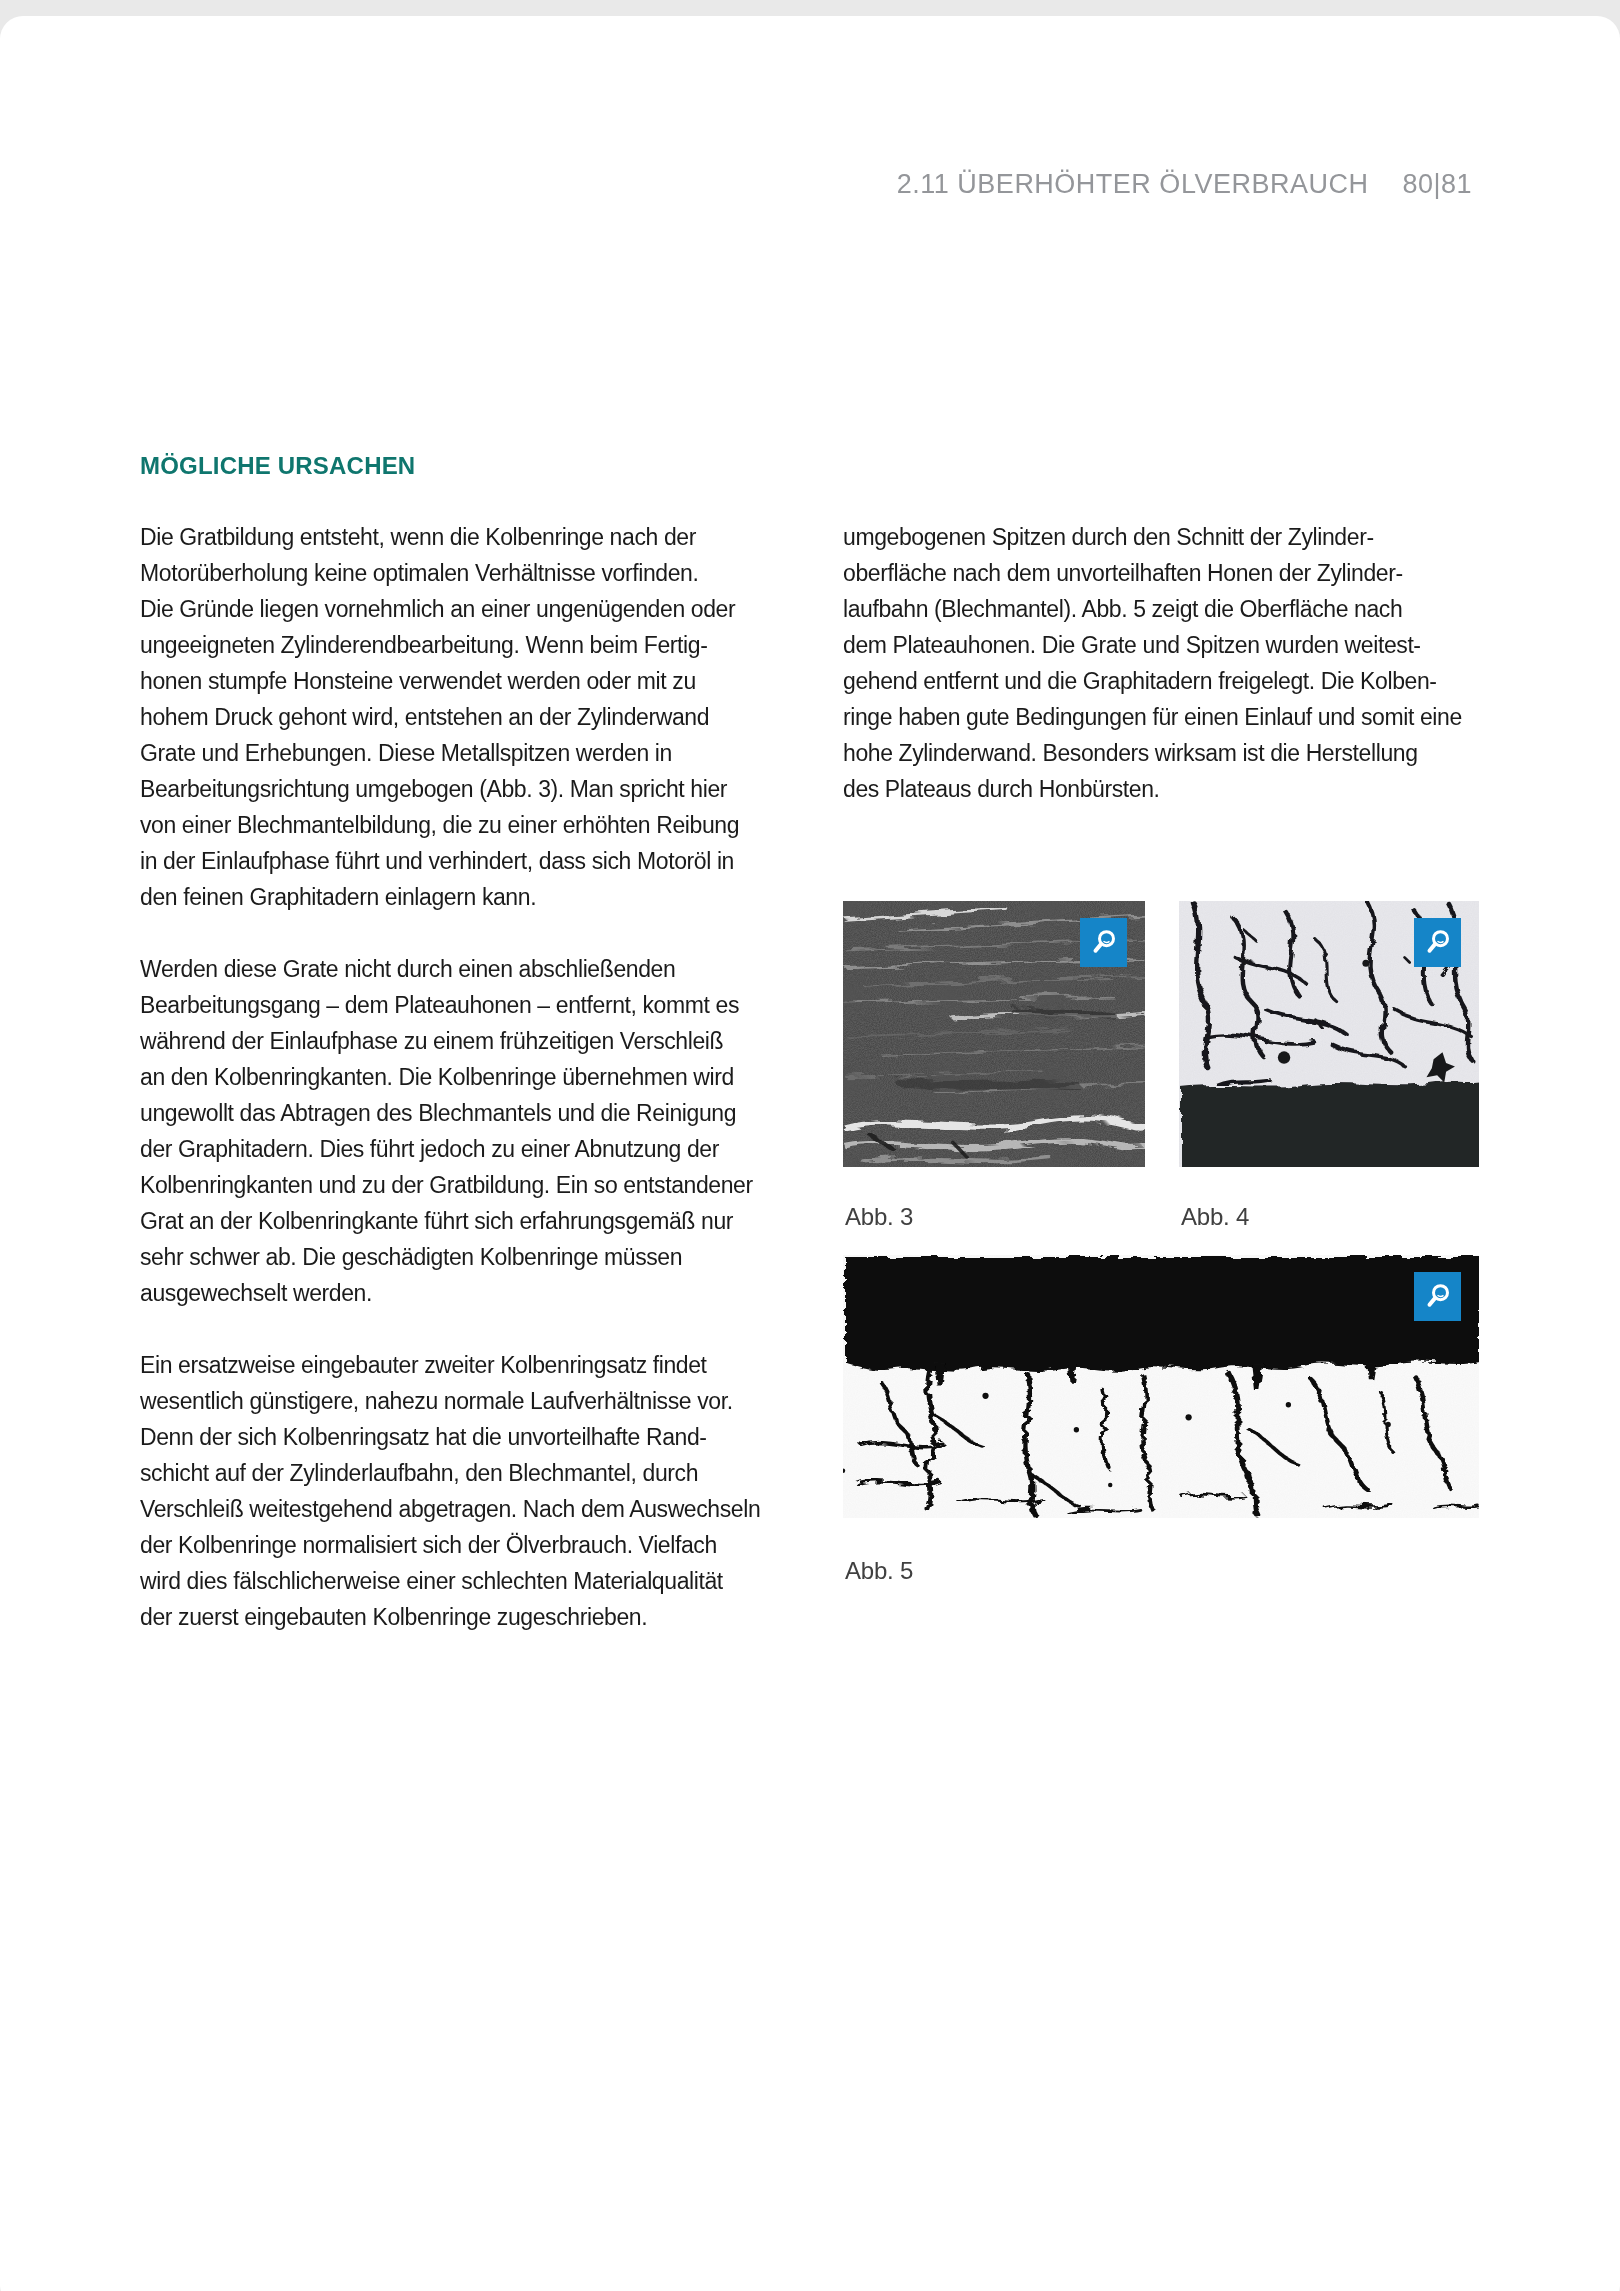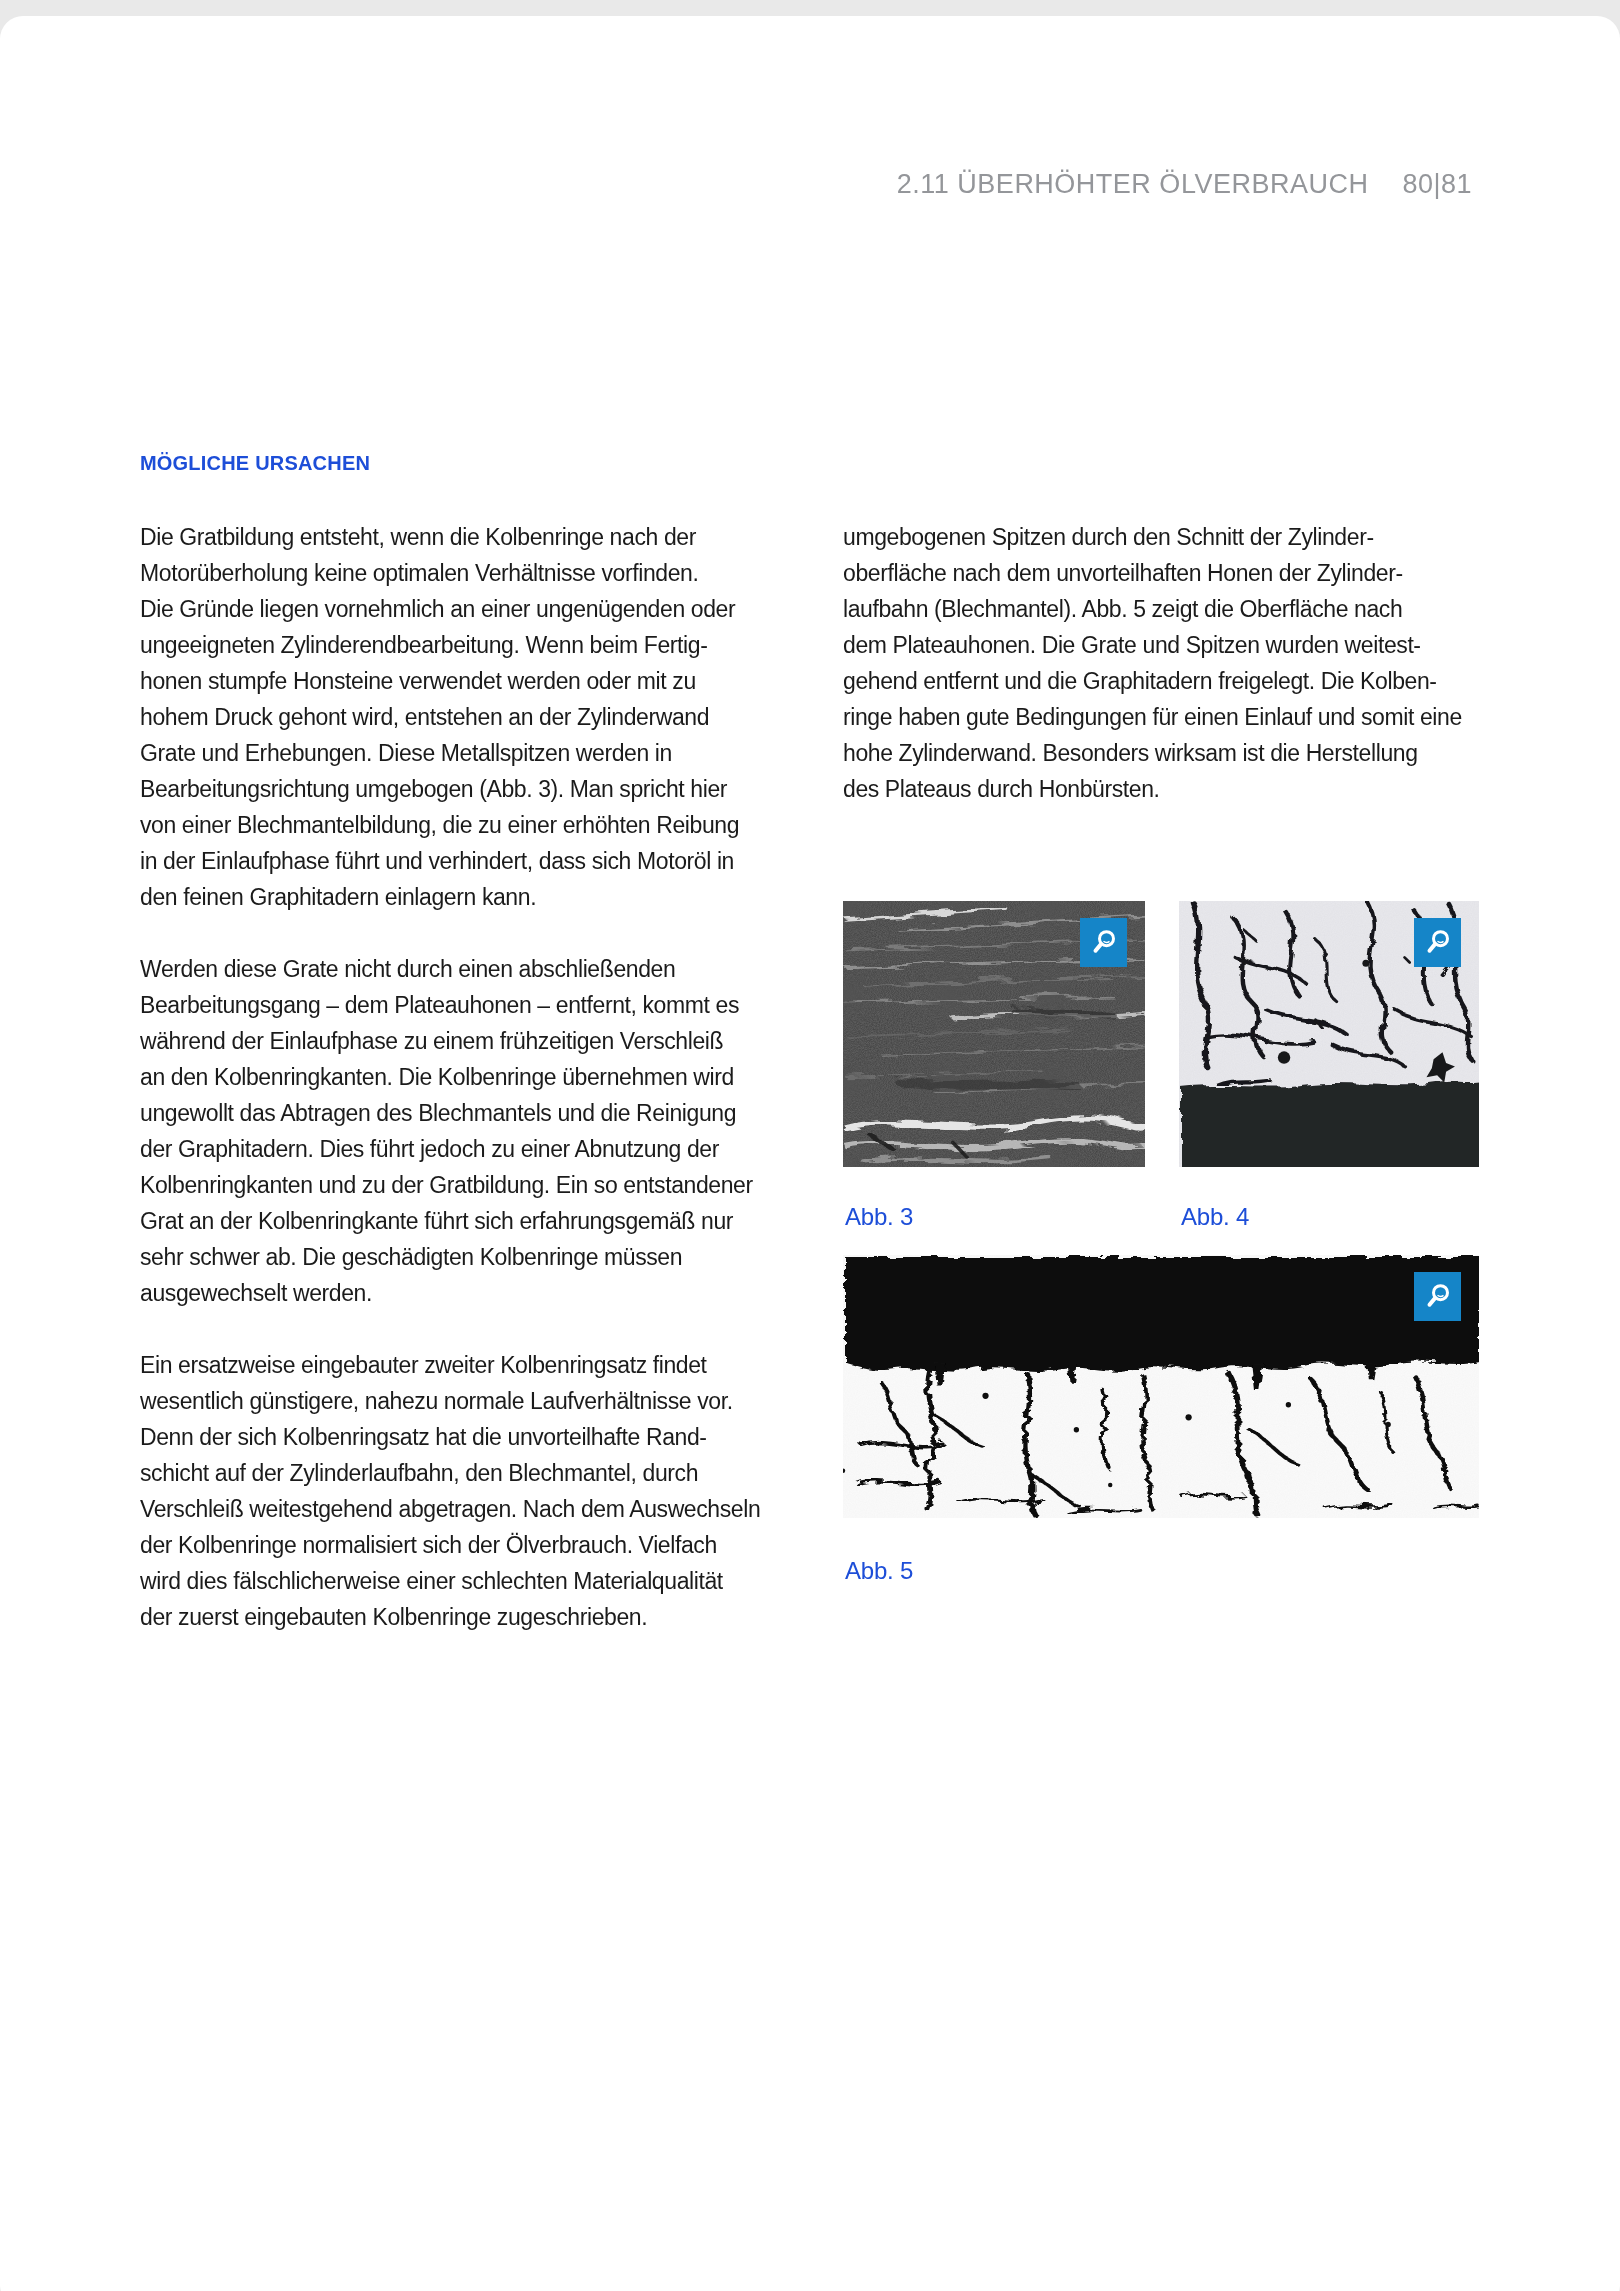--- a/index.html
+++ b/index.html
@@ -17,21 +17,21 @@
     position:absolute;top:153px;left:0;width:1472px;
     text-align:right;
     color:#94969a;
     font-size:27px;
     letter-spacing:0.5px;
     white-space:nowrap;
   }
   .page-header .pages{margin-left:34px;}
   .section-heading{
     position:absolute;left:140px;top:436px;
-    font-size:20px;font-weight:bold;color:#1d4ed8;
+    font-size:24px;font-weight:bold;color:#0f766e;
     letter-spacing:0.2px;white-space:nowrap;
   }
   .col{position:absolute;width:686px;}
   .col-left{left:140px;top:503px;}
   .col-right{left:843px;top:503px;}
   .para{margin:0 0 36px 0;}
   .para .line{
     font-size:23px;
     line-height:36px;
     letter-spacing:-0.4px;
@@ -50,21 +50,21 @@
     position:absolute;top:17px;right:18px;
     width:47px;height:49px;
     background:#1585c8;
     border:none;padding:0;margin:0;
     display:flex;align-items:center;justify-content:center;
     cursor:pointer;
   }
   .zoom-btn svg{display:block;width:30px;height:34px;}
   .caption{
     position:absolute;
-    font-size:24px;color:#1d4ed8;
+    font-size:24px;color:#404040;
     letter-spacing:-0.2px;
     white-space:nowrap;
   }
   #cap3{left:845px;top:1187px;}
   #cap4{left:1181px;top:1187px;}
   #cap5{left:845px;top:1541px;}
 </style>
 </head>
 <body>
 

